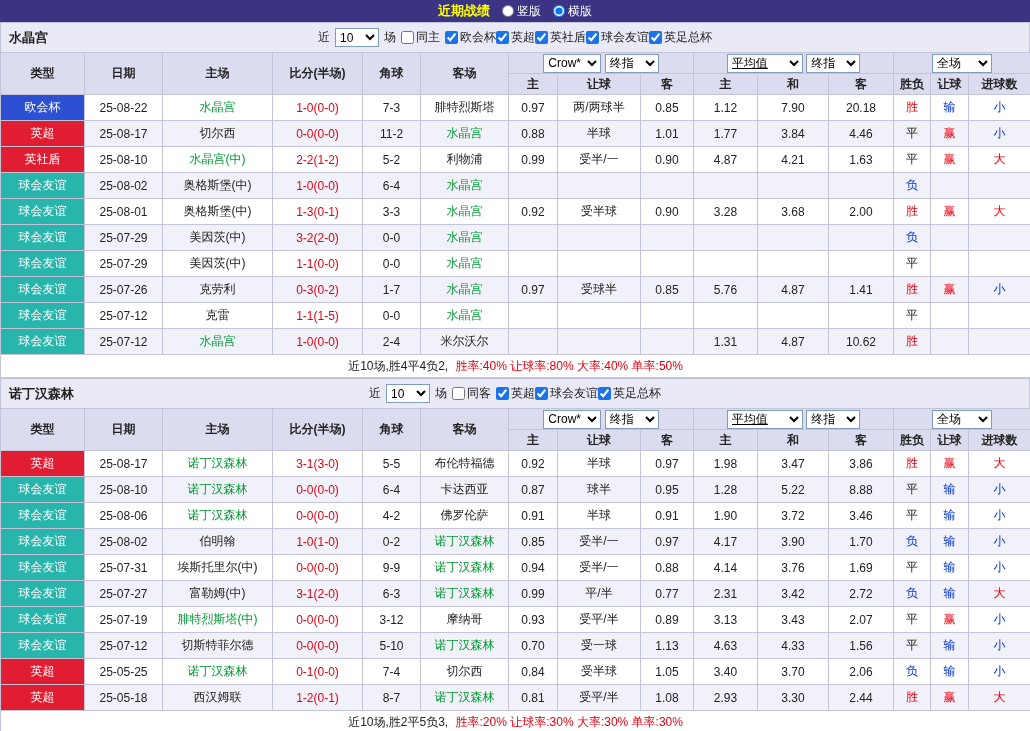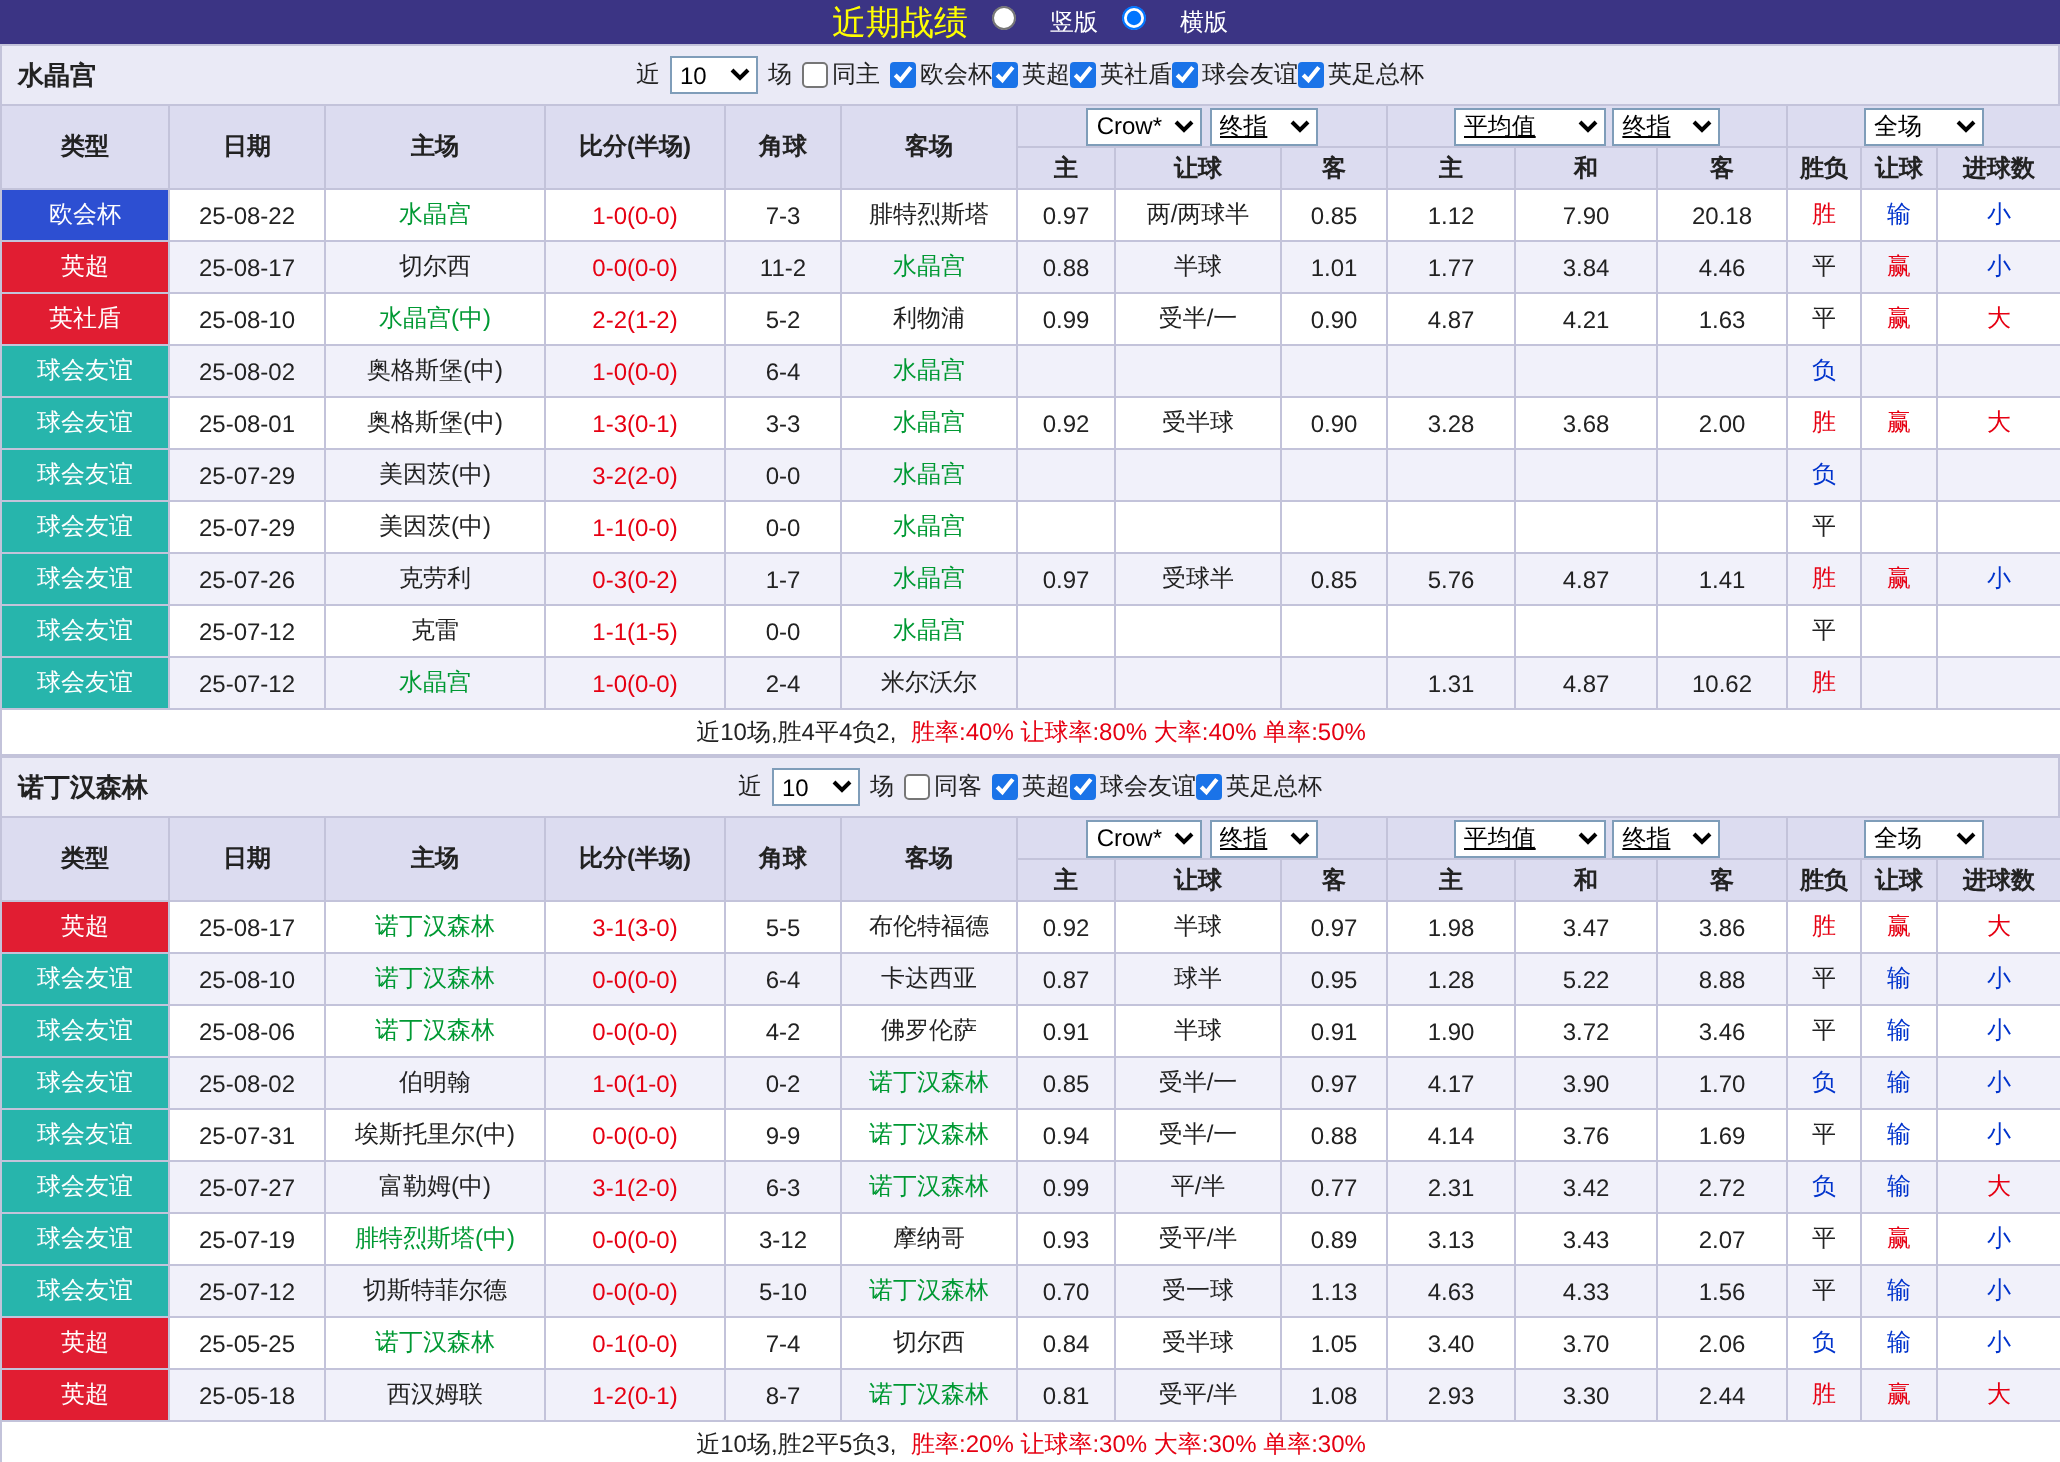--- a/index.html
+++ b/index.html
@@ -16,26 +16,27 @@
   .topbar {
     height: 22px;
     background: var(--topbar-bg, #3b3484);
     display: flex;
     align-items: center;
     justify-content: center;
     gap: 12px;
   }
   .topbar-title {
     color: var(--title-yellow, #ffff00);
-    font-weight: normal;
-    font-size: 17px;
+    font-weight: bold;
+    font-size: 13px;
   }
   .radio-opt {
     display: inline-flex;
-    gap: 17px;
+    align-items: center;
+    gap: 3px;
     color: #fff;
     cursor: pointer;
   }
   .radio-opt input { width: 12px; height: 12px; margin: 0; }
 
   
   .section-bar {
     height: 30px;
     background: var(--section-bg, #eaeaf6);
     border: 1px solid var(--border, #c3c3da);
@@ -59,21 +60,21 @@
   }
   .filters select, .hdr-selects select {
     height: 19px;
     font-size: 12px;
     font-family: "Liberation Sans", "DejaVu Sans", sans-serif;
     border: 1px solid #7f9db9;
     background: #fff;
   }
   .sel-games { width: 44px; }
   .sel-src   { width: 58px; }
-  .sel-time  { width: 54px; text-decoration: underline; }
+  .sel-time  { width: 54px; }
   .sel-avg   { width: 76px; text-decoration: underline; }
   .sel-scope { width: 60px; }
   .comp-filter, .same-filter {
     display: inline-flex;
     align-items: center;
     gap: 2px;
     cursor: pointer;
   }
   .comp-filter input, .same-filter input {
     width: 13px; height: 13px; margin: 0;

